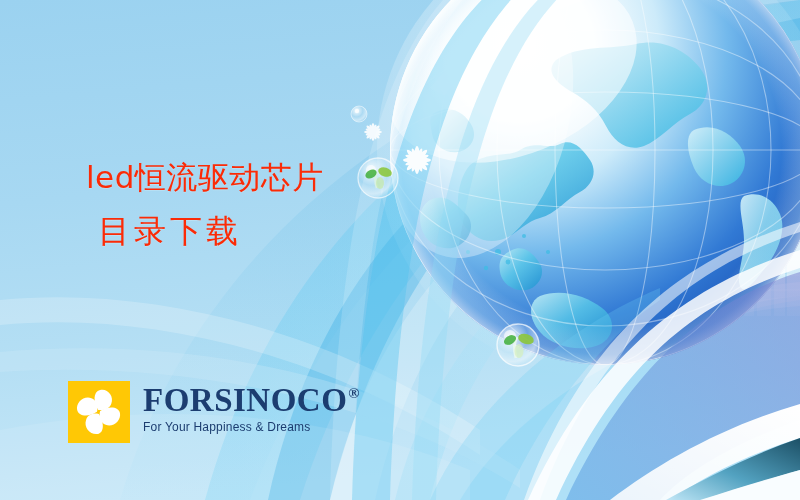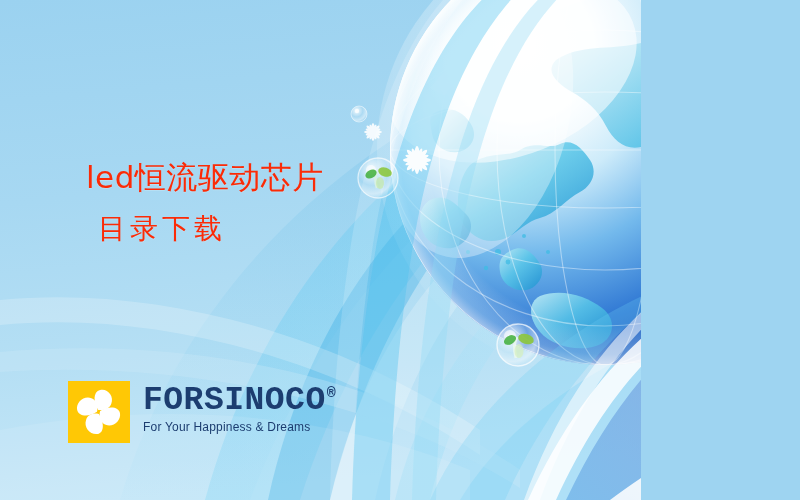--- a/index.html
+++ b/index.html
@@ -2,55 +2,55 @@
 <html><head>
 <meta charset="utf-8">
 <style>
   html,body{margin:0;padding:0;}
   body{
     width:800px;height:500px;overflow:hidden;
     font-family:"Liberation Sans",sans-serif;
     background:#9ED4F1;
   }
   #stage{
-    position:relative;width:641px;height:500px;overflow:hidden;
+    position:relative;width:800px;height:500px;overflow:hidden;
     background:linear-gradient(176deg,#9BD2F0 0%,#A6D7F2 38%,#B3DEF4 70%,#C3E5F7 100%);
   }
   .bg-svg{position:absolute;left:0;top:0;width:800px;height:500px;}
 
   
   #headline{
     position:absolute;left:86px;top:162px;
     color:#FB2B07;
     z-index:40;
     line-height:1.0;
     text-shadow:0 1px 0 rgba(255,255,255,.18);
   }
   #headline .l1{
     font-family:"DejaVu Sans","Liberation Sans",sans-serif;
     font-size:31px;letter-spacing:0.5px;white-space:nowrap;display:block;
   }
   #headline .l2{
     font-family:"DejaVu Serif","Liberation Serif",serif;
-    font-size:28px;letter-spacing:4px;white-space:nowrap;display:block;
+    font-size:32px;letter-spacing:4px;white-space:nowrap;display:block;
     margin-top:22px;margin-left:12px;
   }
 
   
   #logo{
     position:absolute;left:68px;top:381px;z-index:40;
     display:flex;align-items:flex-start;
   }
   #logo-mark{
     position:relative;width:62px;height:62px;background:#FFC805;flex:0 0 auto;
   }
   #logo-mark svg{position:absolute;left:0;top:0;}
   #logo-text{margin-left:13px;padding-top:3px;}
   #logo-word{
-    font-family:Liberation Mono, monospace;
+    font-family:Liberation Serif, serif;
     font-weight:bold;font-size:33px;line-height:33px;
     color:#1C3D70;letter-spacing:0.5px;white-space:nowrap;
     display:flex;align-items:flex-start;
   }
   #logo-reg{font-size:15px;line-height:15px;margin-top:2px;margin-left:1px;font-weight:bold;}
   #logo-tag{
     font-family:"Liberation Sans",sans-serif;
     font-size:12px;color:#1C3D70;letter-spacing:0.2px;
     margin-top:3px;white-space:nowrap;
   }

